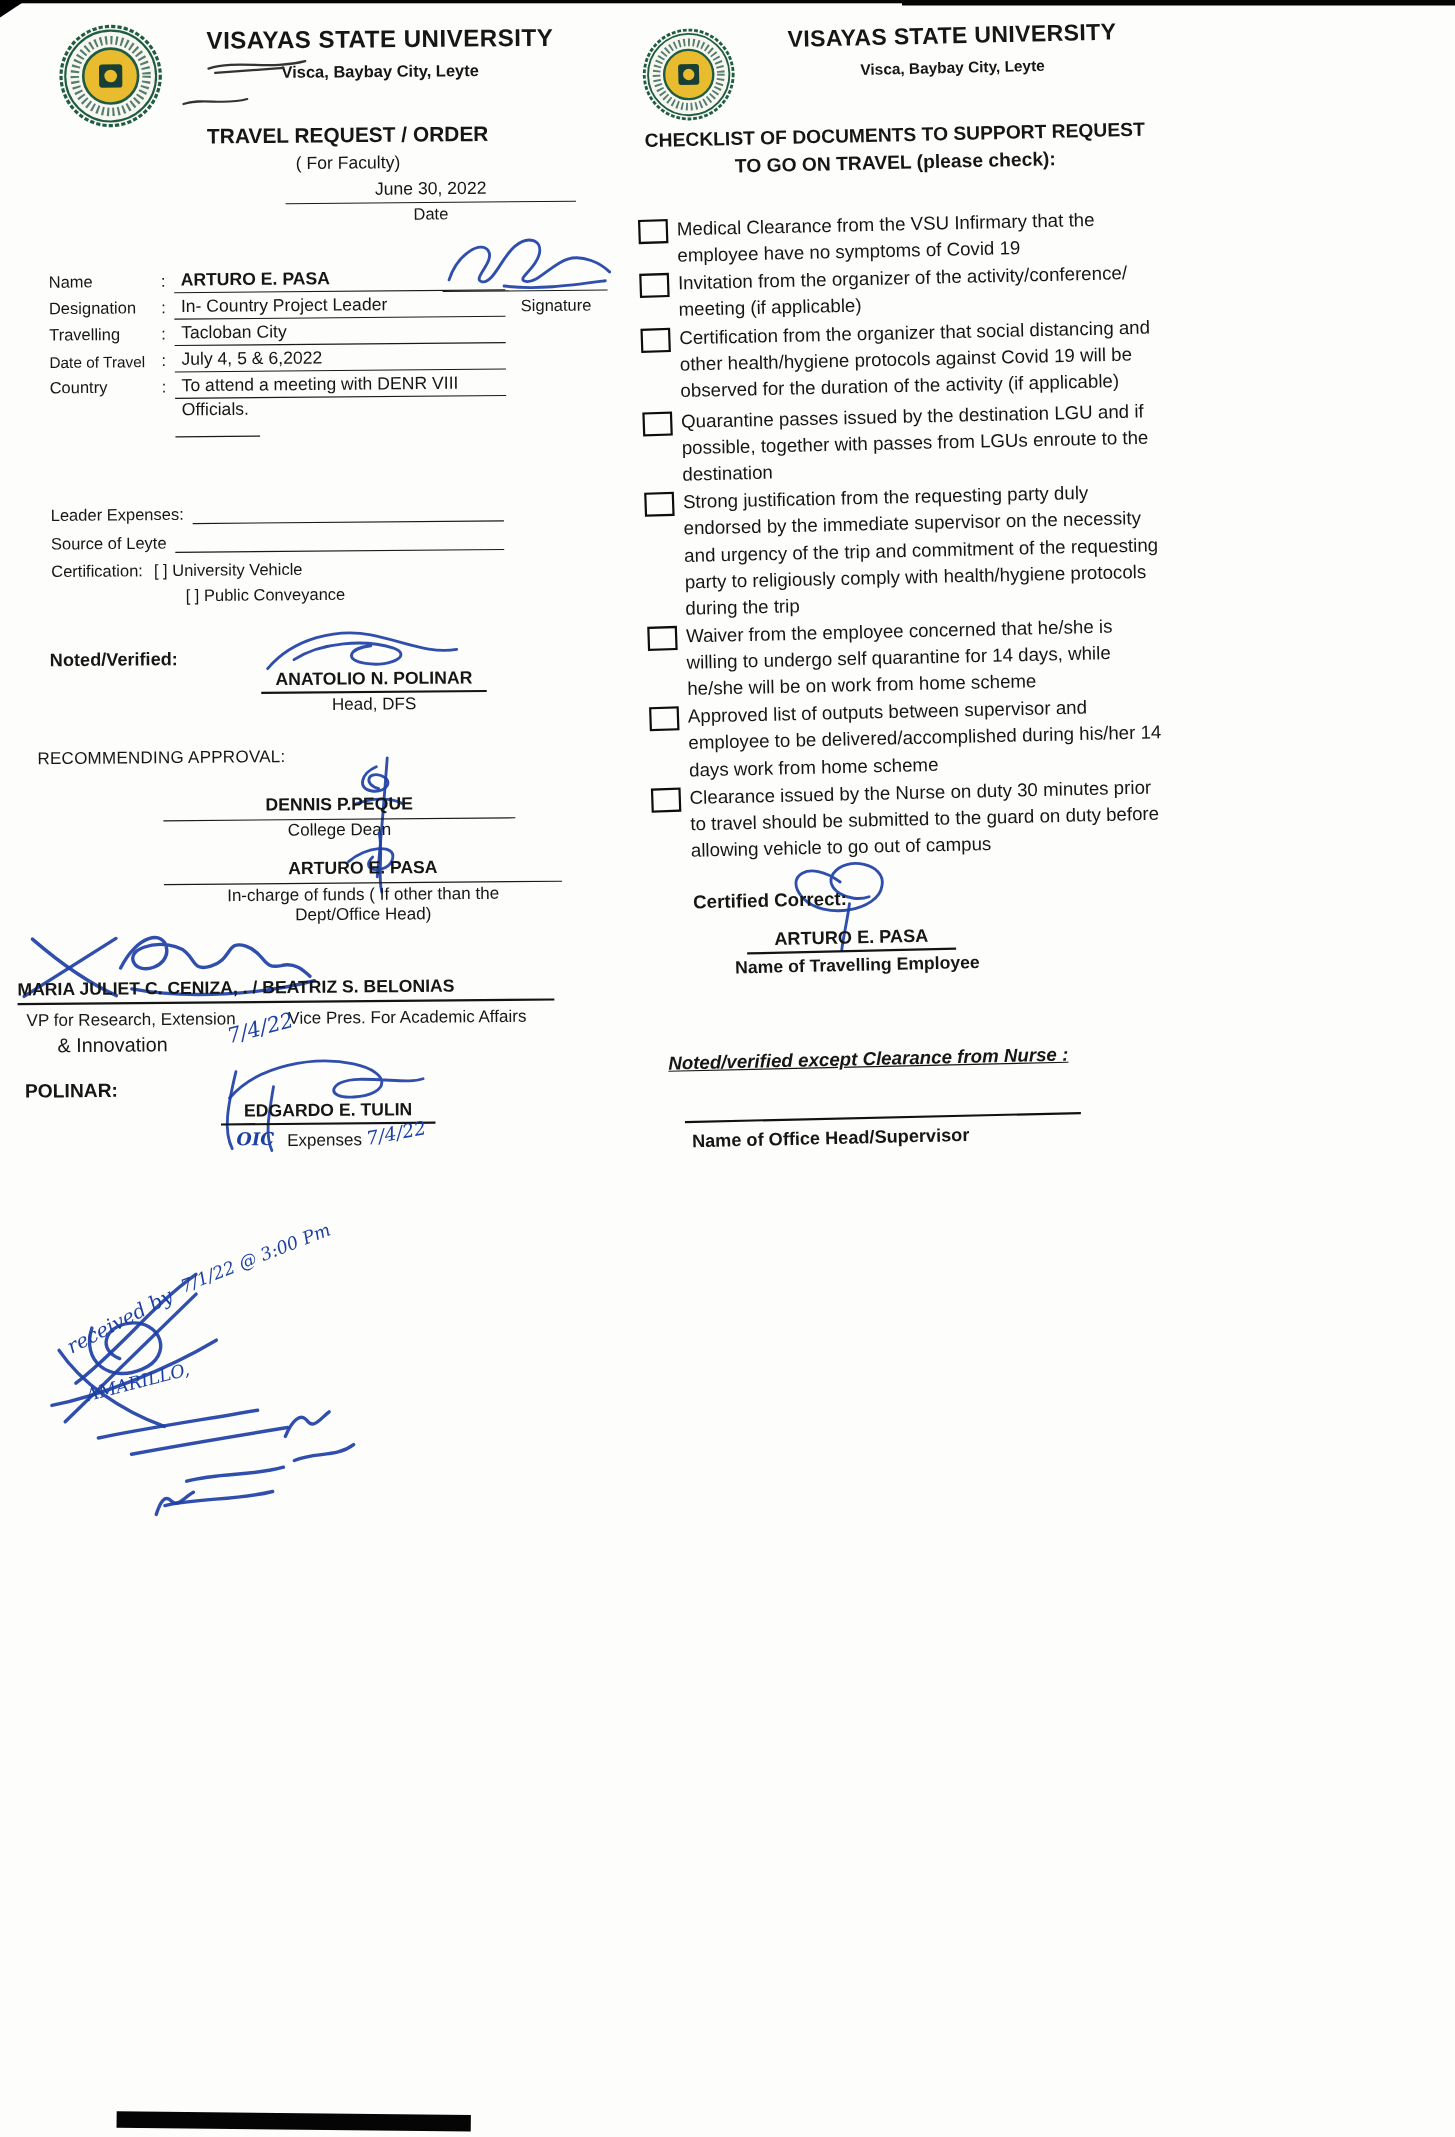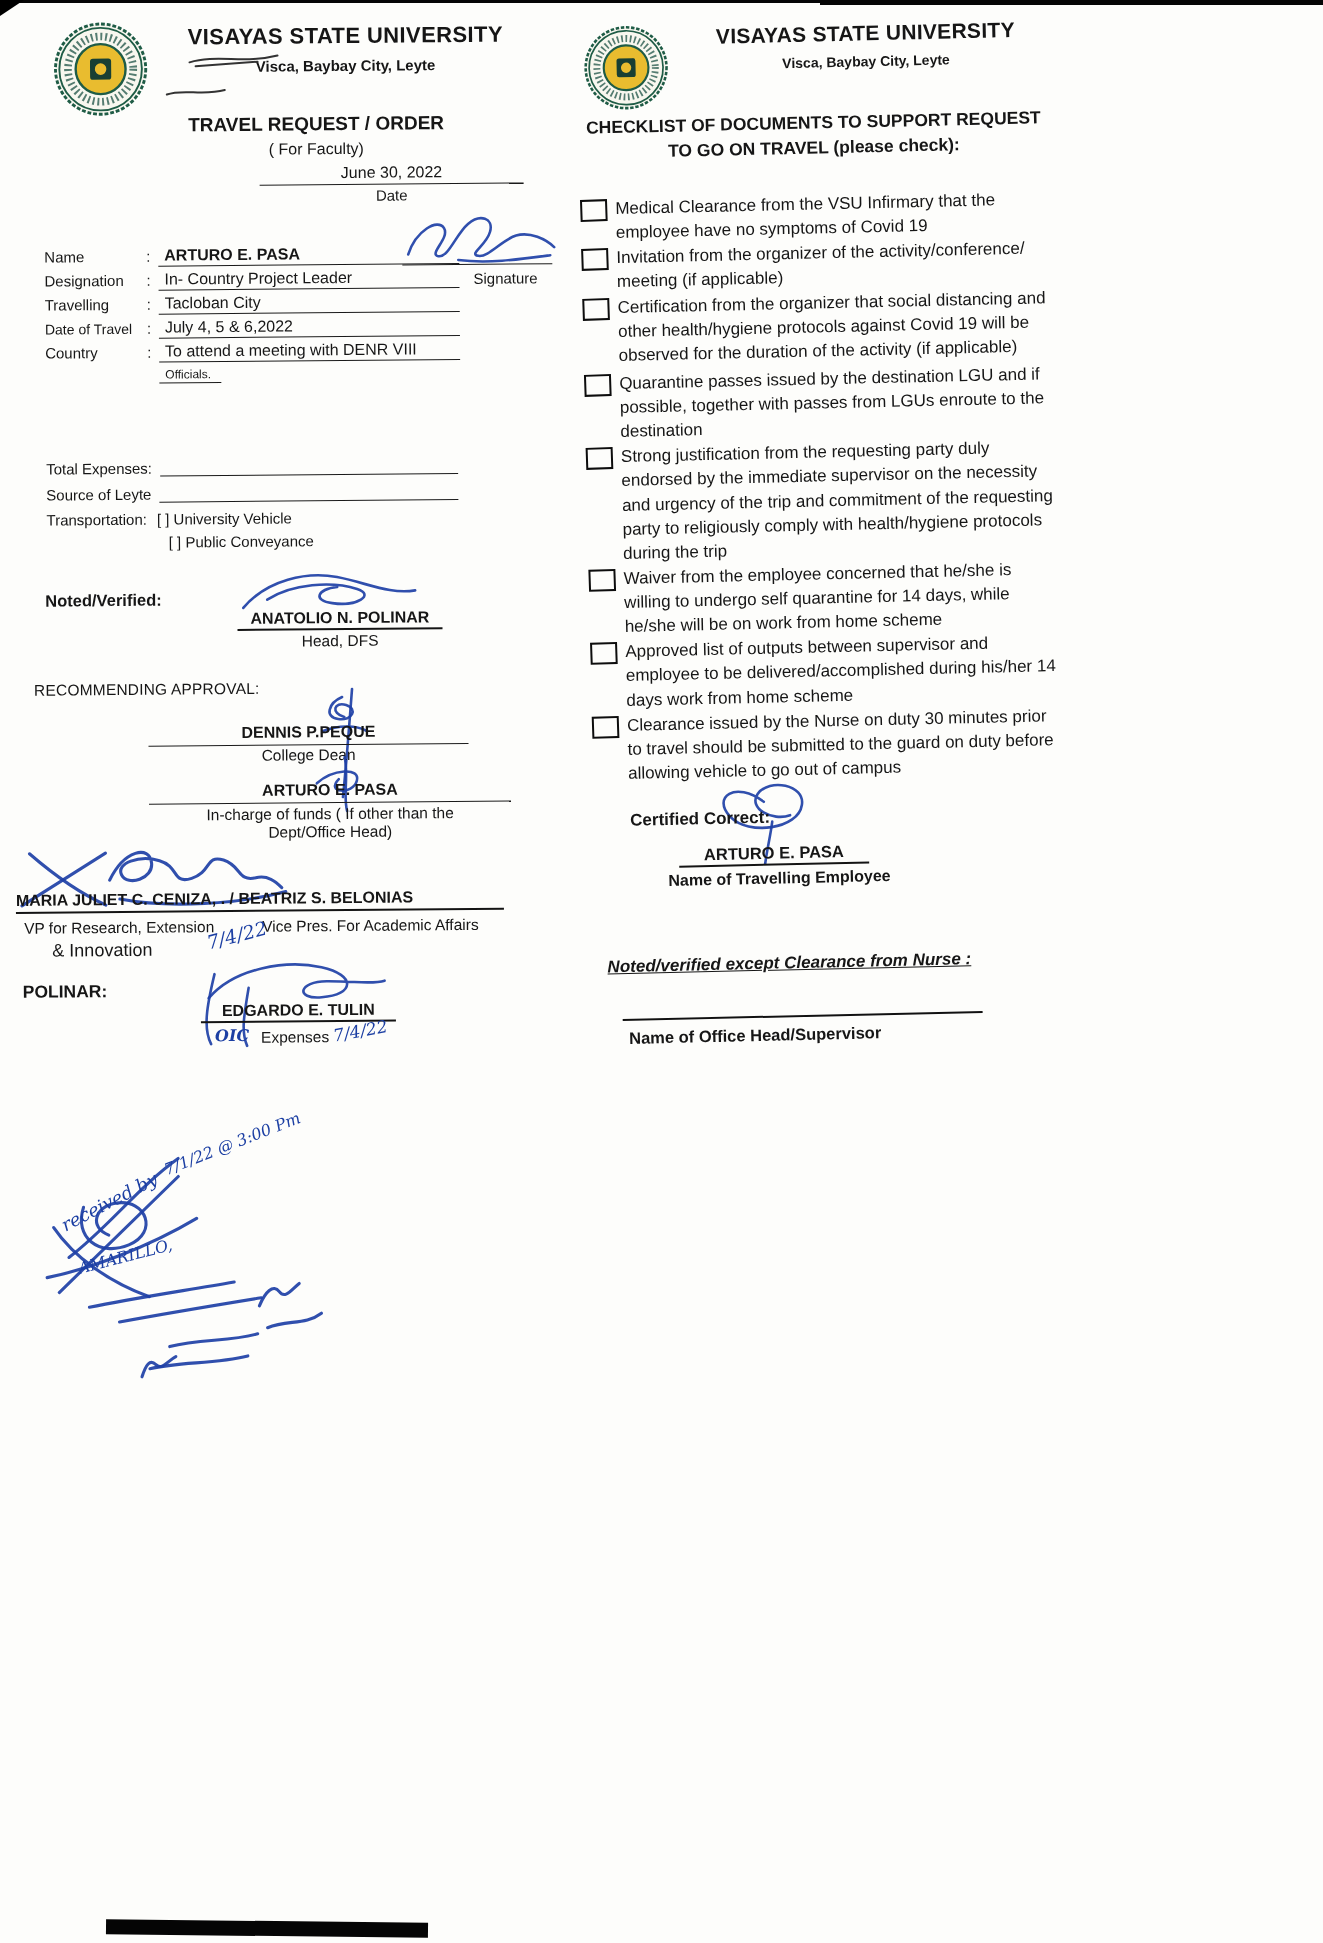--- a/index.html
+++ b/index.html
@@ -106,35 +106,35 @@
         <span class="f-label" style="font-size:14px">Date of Travel</span>
         <span class="f-colon">:</span>
         <span class="f-value">July 4, 5 &amp; 6,2022</span>
       </div>
       <div class="f-row">
         <span class="f-label">Country</span>
         <span class="f-colon">:</span>
         <span class="f-value">To attend a meeting with  DENR VIII</span>
       </div>
       <div style="margin-left:114px;margin-top:2px">
-        <span class="u1" style="display:inline-block;font-size:12px;padding:0 10px 1px 6px">Officials.</span>
+        <span class="u1" style="display:inline-block;font-size:16px;padding:0 10px 14px 6px">Officials.</span>
       </div>
     </div>
 
     <div class="abs" style="left:42px;top:460px;width:412px">
       <div class="exp-row">
-        <span>Total Expenses:</span>
+        <span>Leader Expenses:</span>
         <span class="exp-line"></span>
       </div>
       <div class="exp-row">
         <span>Source of Leyte</span>
         <span class="exp-line"></span>
       </div>
       <div style="display:flex;font-size:15px;margin-bottom:6px">
-        <span>Transportation:</span>
+        <span>Certification:</span>
         <span style="margin-left:10px">[ ] University Vehicle</span>
       </div>
       <div style="font-size:15px;margin-left:122px">[ ] Public Conveyance</div>
     </div>
 
     <div class="abs b" style="left:40px;top:592px;font-size:16.5px">Noted/Verified:</div>
     <svg class="abs sig" style="left:232px;top:572px" width="190" height="50" viewBox="0 0 190 50">
       <path d="M6,38 C30,10 70,2 100,8 C130,14 152,26 178,22"></path>
       <path d="M30,30 C55,14 95,12 120,20 C138,26 120,38 95,34 C75,31 80,20 100,18"></path>
     </svg>

